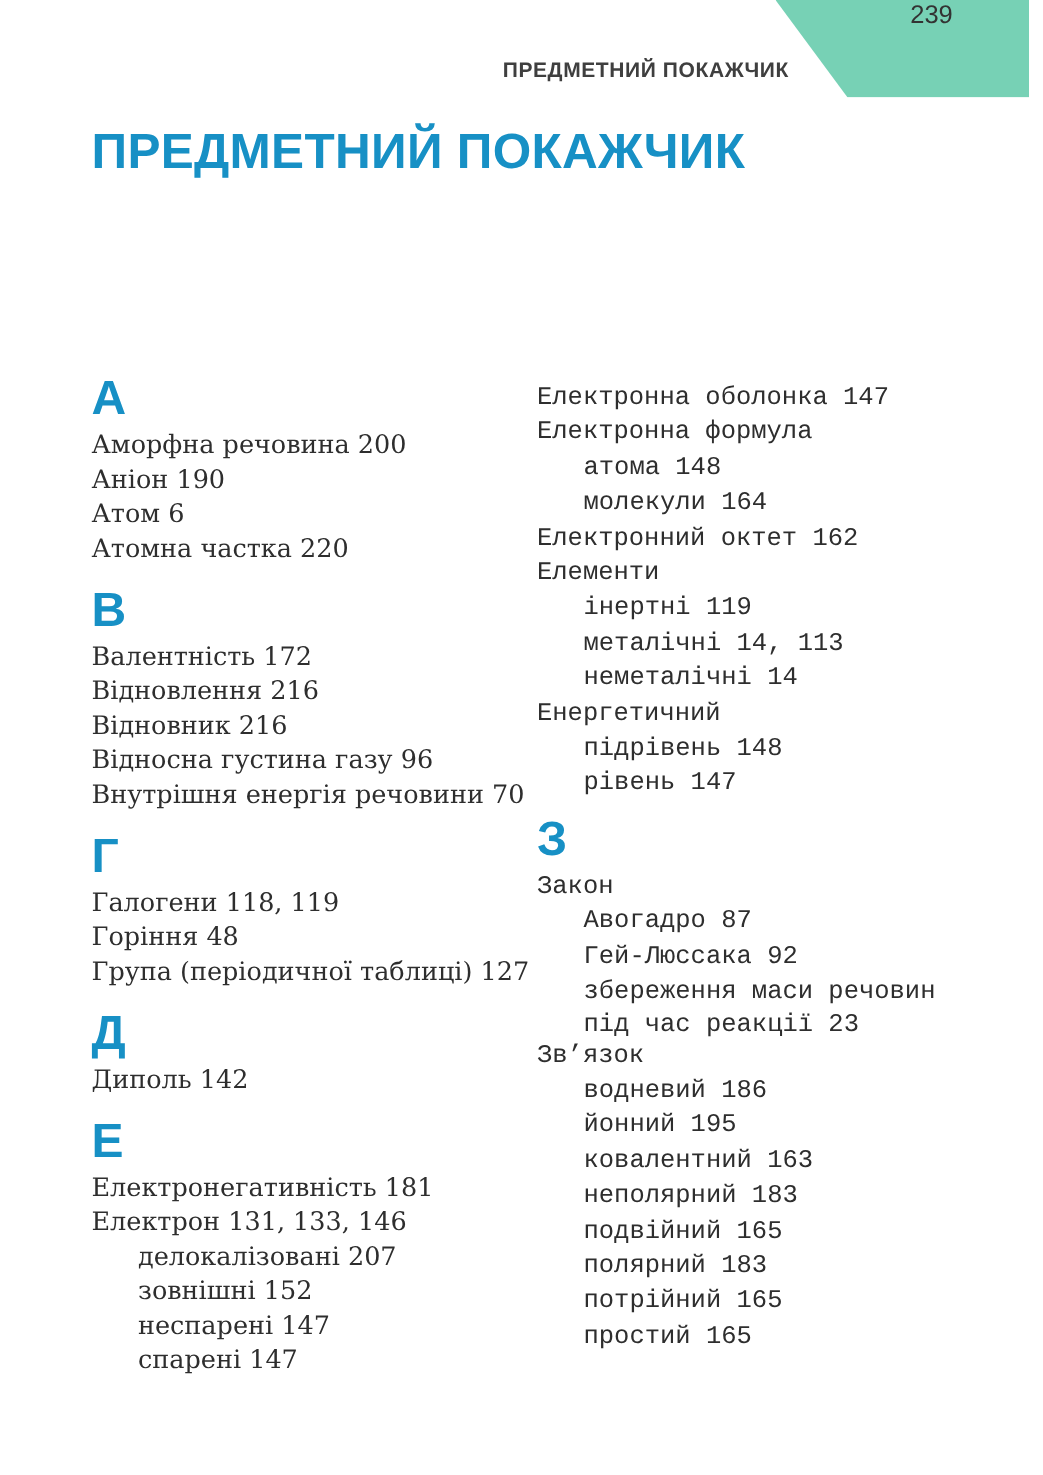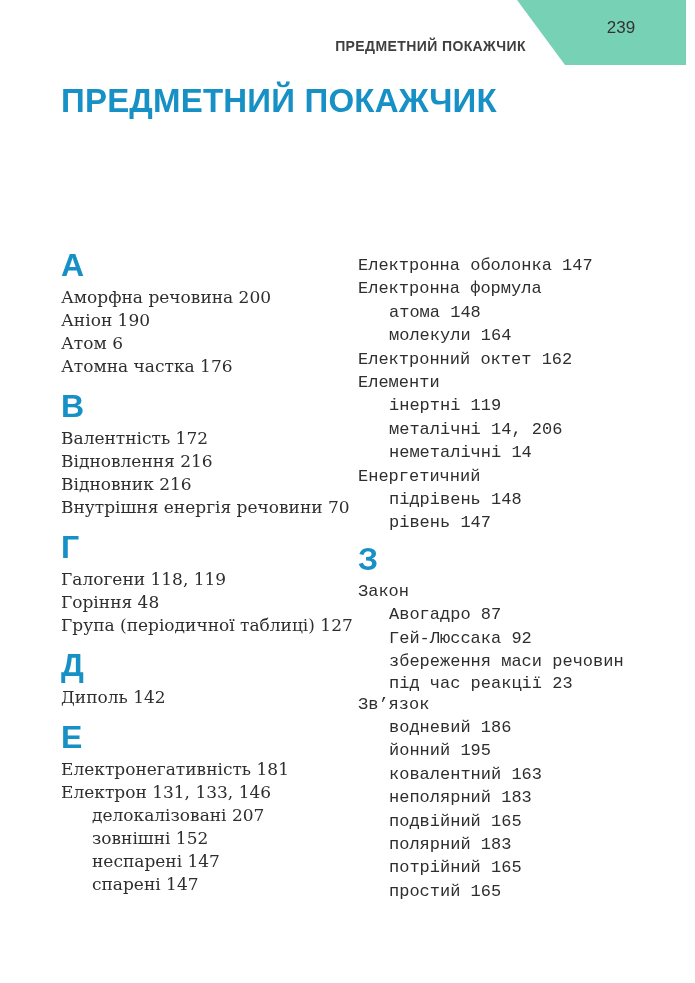--- a/index.html
+++ b/index.html
@@ -26,21 +26,21 @@
   }
   .page-tab{
     position:absolute;
     left:517px;
     top:0;
     width:178px;
     height:65px;
     background:#77d1b5;
     clip-path:polygon(0 0, 100% 0, 100% 100%, 27% 100%);
     display:flex;
-    align-items:center;
+    align-items:flex-start;
     justify-content:center;
     padding-left:30px;
     padding-bottom:9px;
     box-sizing:border-box;
   }
   .page-number{
     font-family:"Liberation Sans", sans-serif;
     font-weight:500;
     font-size:17px;
     color:#333333;
@@ -101,27 +101,28 @@
   </div>
 
   <h1 class="title">ПРЕДМЕТНИЙ ПОКАЖЧИК</h1>
 
   <div class="col col-left" id="col-left">
       <div class="section">
         <div class="letter">А</div>
         <div class="entry">Аморфна речовина 200</div>
         <div class="entry">Аніон 190</div>
         <div class="entry">Атом 6</div>
-        <div class="entry">Атомна частка 176</div>
+        <div class="entry">Атомна частка 220</div>
       </div>
       <div class="section">
         <div class="letter">В</div>
         <div class="entry">Валентність 172</div>
         <div class="entry">Відновлення 216</div>
         <div class="entry">Відновник 216</div>
+        <div class="entry">Відносна густина газу 96</div>
         <div class="entry">Внутрішня енергія речовини 70</div>
       </div>
       <div class="section">
         <div class="letter">Г</div>
         <div class="entry">Галогени 118, 119</div>
         <div class="entry">Горіння 48</div>
         <div class="entry">Група (періодичної таблиці) 127</div>
       </div>
       <div class="section">
         <div class="letter">Д</div>
@@ -140,21 +141,21 @@
 
   <div class="col col-right" id="col-right">
       <div class="section">
         <div class="entry">Електронна оболонка 147</div>
         <div class="entry">Електронна формула</div>
         <div class="entry indent">атома 148</div>
         <div class="entry indent">молекули 164</div>
         <div class="entry">Електронний октет 162</div>
         <div class="entry">Елементи</div>
         <div class="entry indent">інертні 119</div>
-        <div class="entry indent">металічні 14, 206</div>
+        <div class="entry indent">металічні 14, 113</div>
         <div class="entry indent">неметалічні 14</div>
         <div class="entry">Енергетичний</div>
         <div class="entry indent">підрівень 148</div>
         <div class="entry indent">рівень 147</div>
       </div>
       <div class="section">
         <div class="letter">З</div>
         <div class="entry">Закон</div>
         <div class="entry indent">Авогадро 87</div>
         <div class="entry indent">Гей-Люссака 92</div>

